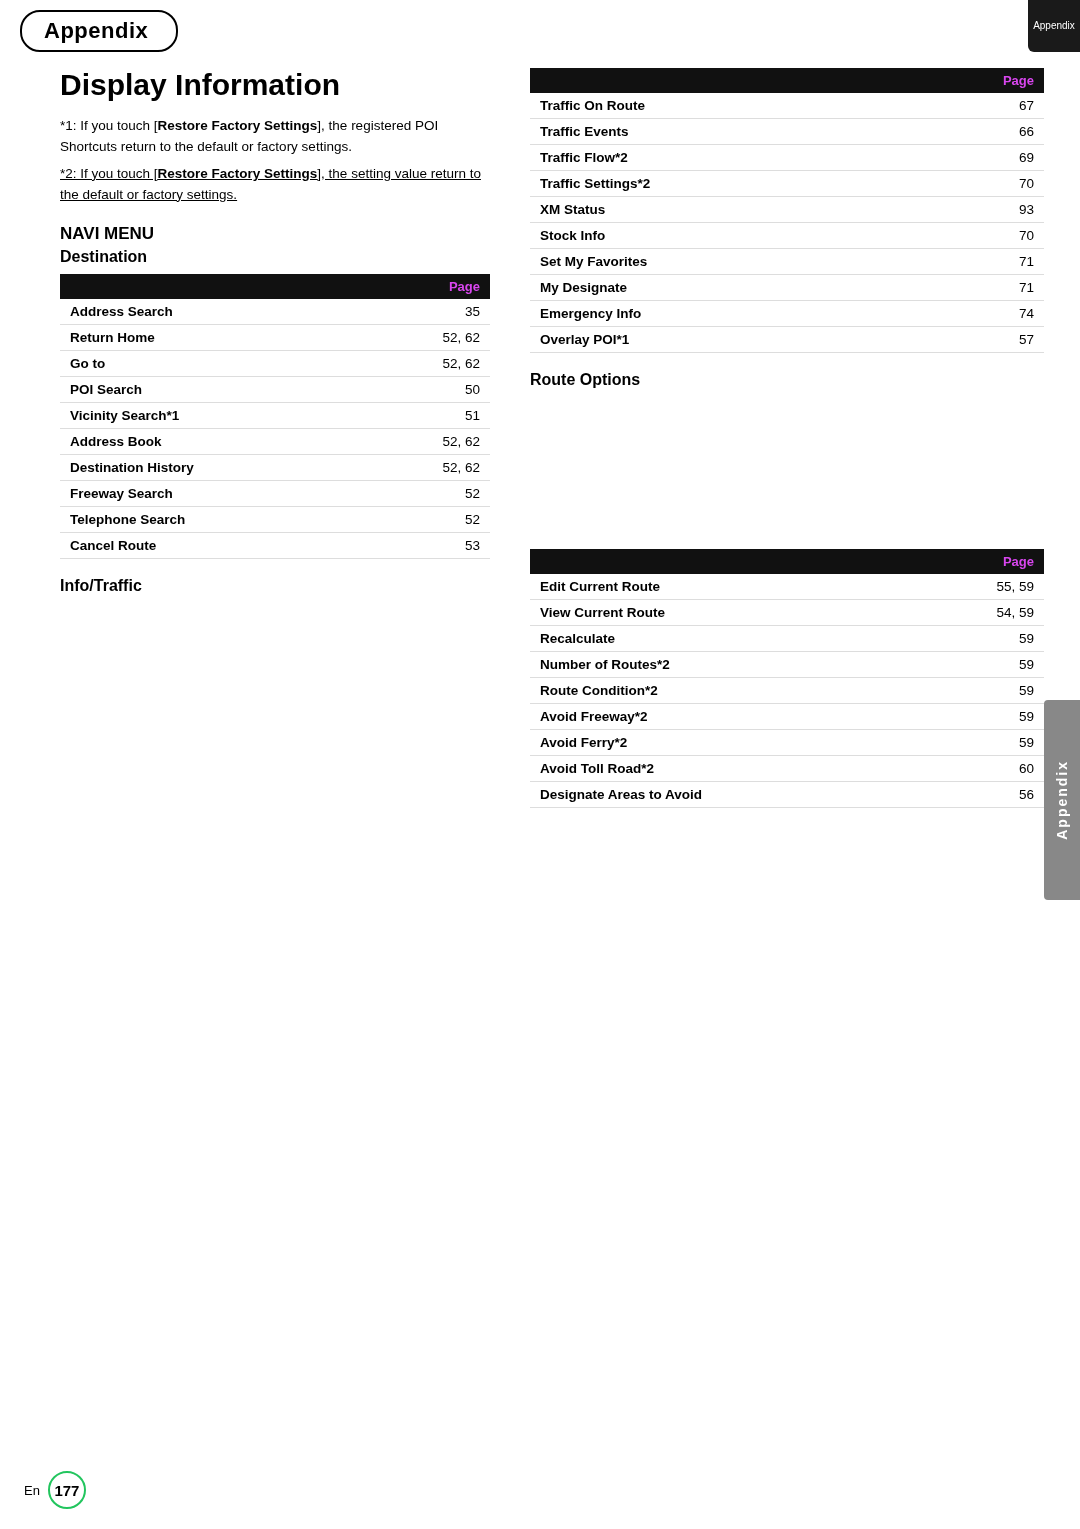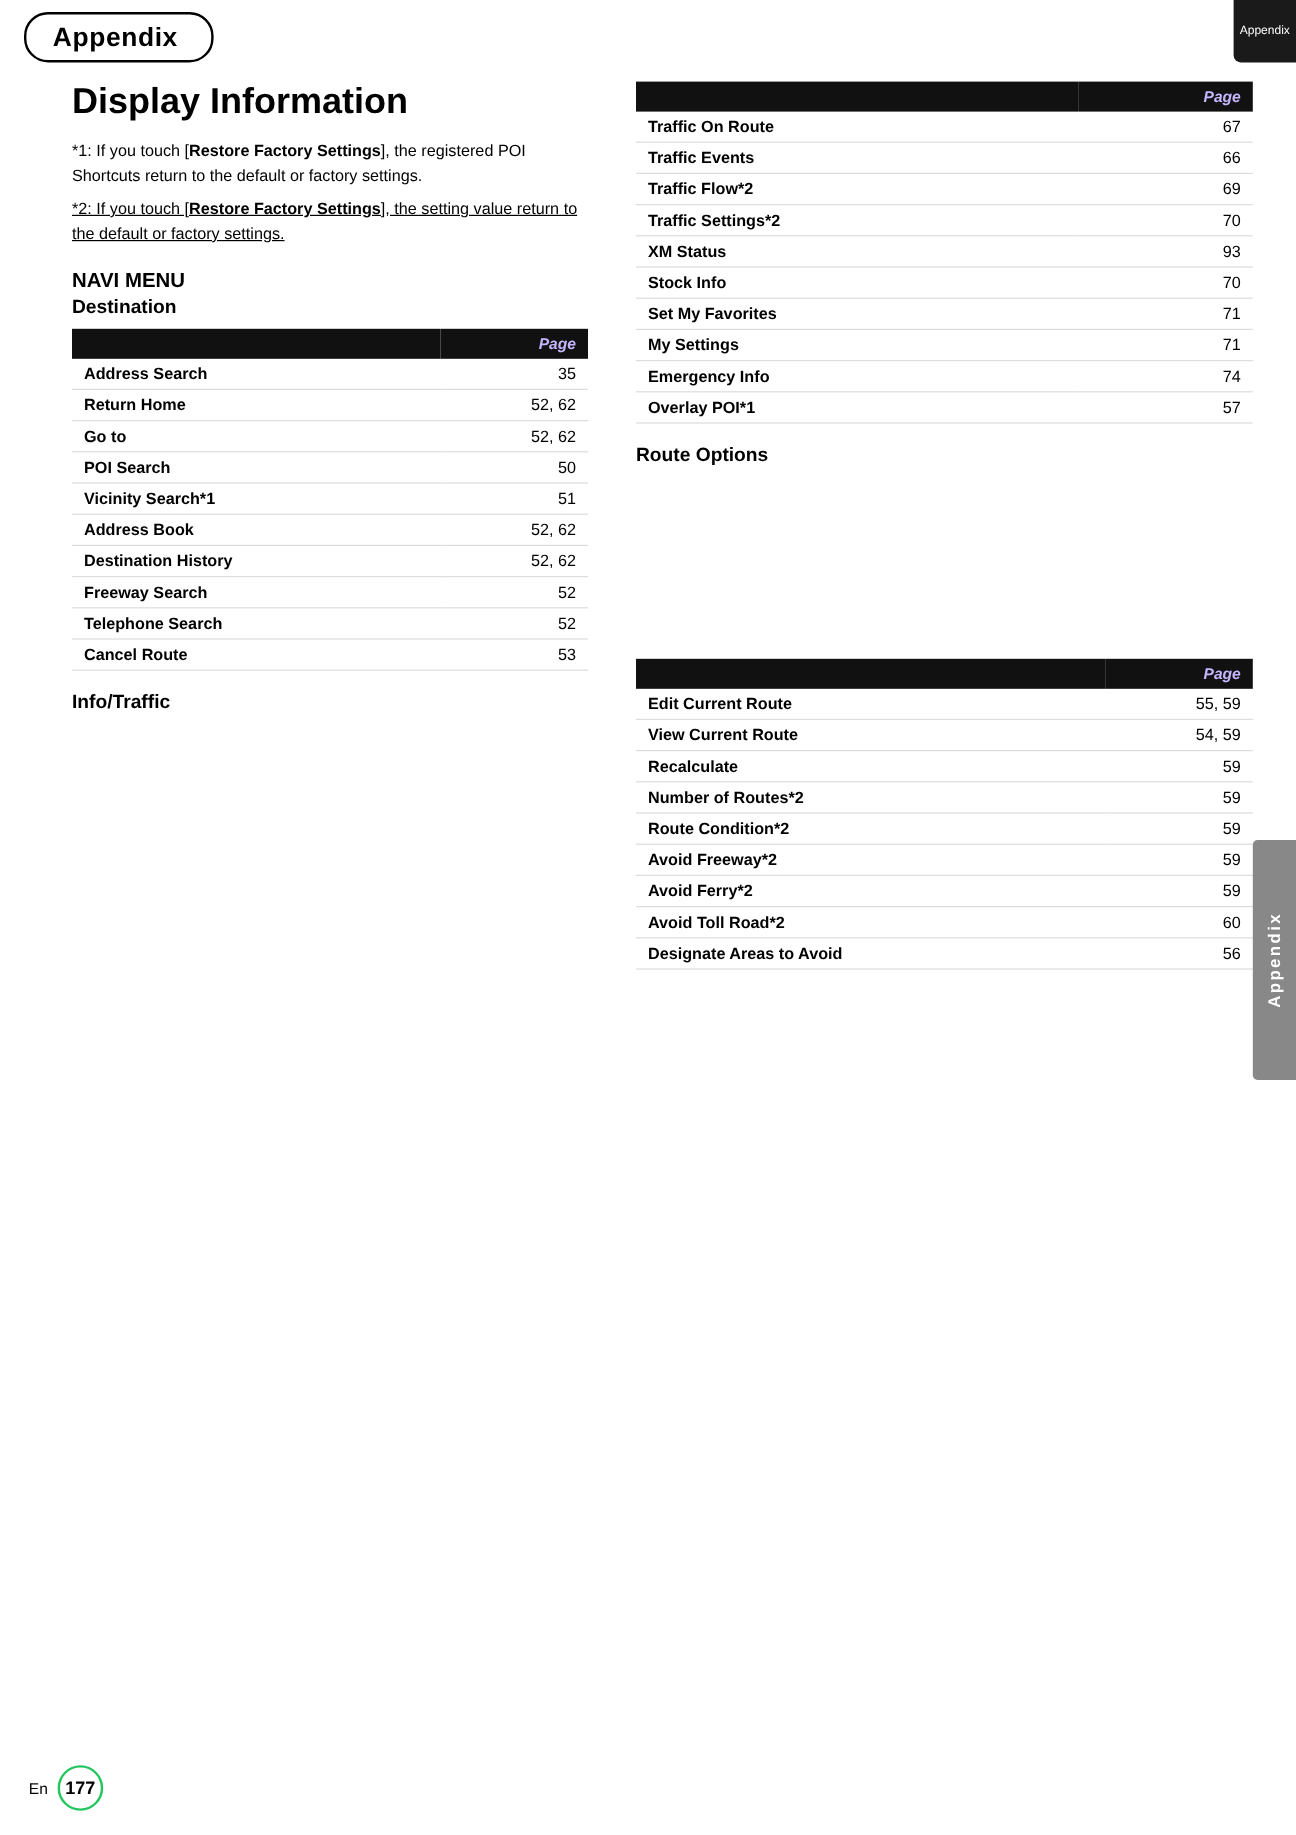--- a/index.html
+++ b/index.html
@@ -121,22 +121,21 @@
 
     
     .data-table {
       width: 100%;
       border-collapse: collapse;
       margin-bottom: 18px;
       font-size: 13.5px;
     }
     .data-table thead tr {
       background: #111;
-      color: #c4b5fd;
-      font-style: italic;
+      color: #d946ef;
     }
     .data-table thead th {
       padding: 5px 10px;
       text-align: right;
       font-weight: bold;
       font-size: 13px;
     }
     .data-table thead th:first-child {
       text-align: left;
     }
@@ -303,21 +302,21 @@
             </tr>
             <tr>
               <td>Stock Info</td>
               <td>70</td>
             </tr>
             <tr>
               <td>Set My Favorites</td>
               <td>71</td>
             </tr>
             <tr>
-              <td>My Settings</td>
+              <td>My Designate</td>
               <td>71</td>
             </tr>
             <tr>
               <td>Emergency Info</td>
               <td>74</td>
             </tr>
             <tr>
               <td>Overlay POI*1</td>
               <td>57</td>
             </tr>

